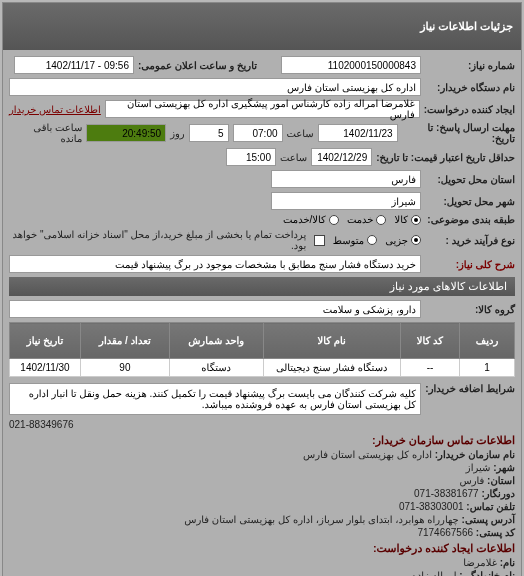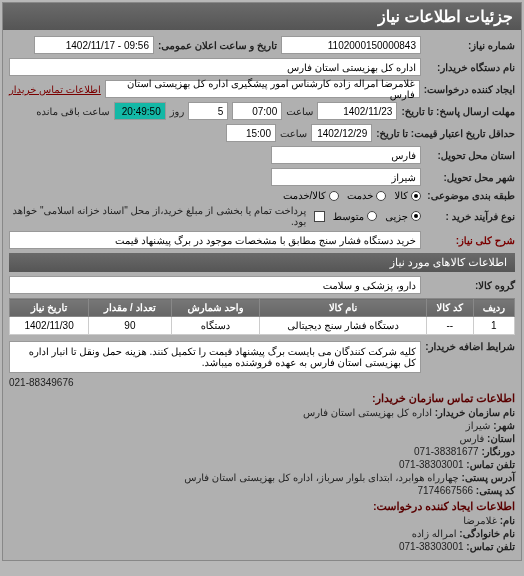--- a/index.html
+++ b/index.html
@@ -11,23 +11,23 @@
   width: 524px;
 }
 .panel {
   background: #b0b0b0;
   border: 1px solid #888;
   margin: 2px;
 }
 .panel-header {
   background: linear-gradient(to bottom, #6a6a6a, #555);
   color: #fff;
-  padding: 4px 8px;
+  padding: 17px 8px;
   font-weight: bold;
-  font-size: 16px;
+  font-size: 11px;
 }
 .panel-body {
   padding: 6px;
 }
 .row {
   display: flex;
   align-items: center;
   margin-bottom: 4px;
   gap: 4px;
 }
@@ -75,42 +75,42 @@
 }
 .textarea-box {
   background:#fff; border:1px solid #999; padding:4px; font-size:10px;
   width:100%; min-height:28px;
 }
 table.goods {
   width:100%; border-collapse: collapse; margin-top:4px; background:#eee;
 }
 table.goods th {
   background: linear-gradient(to bottom,#777,#666); color:#fff;
-  font-size:10px; padding:3px; border:1px solid #888;
+  font-size:10px; padding:12px; border:1px solid #888;
 }
 table.goods td {
   background:#fff; font-size:10px; padding:3px; border:1px solid #ccc; text-align:center;
 }
 .footer-group { margin-top: 4px; }
 .footer-title { font-weight:bold; color:#5a0000; font-size:11px; margin:4px 0 2px; }
 .footer-line { font-size:10px; color:#222; margin-bottom:2px; }
 .footer-line b { font-weight:bold; }
 .small-label { font-size:10px; color:#222; }
 </style>
 </head>
 <body>
 
 <div class="panel">
   <div class="panel-header">جزئیات اطلاعات نیاز</div>
   <div class="panel-body">
 
     <div class="row">
       <span class="label">شماره نیاز:</span>
       <span class="input-box" style="width:140px">1102000150000843</span>
-      <span class="label" style="min-width:auto;">تاریخ و ساعت اعلان عمومی:</span>
+      <span class="label" style="min-width:auto;margin-right:20px">تاریخ و ساعت اعلان عمومی:</span>
       <span class="input-box" style="width:120px">09:56 - 1402/11/17</span>
     </div>
 
     <div class="row">
       <span class="label">نام دستگاه خریدار:</span>
       <span class="input-box" style="flex:1">اداره کل بهزیستی استان فارس</span>
     </div>
 
     <div class="row">
       <span class="label">ایجاد کننده درخواست:</span>
@@ -118,21 +118,21 @@
       <span class="note-link">اطلاعات تماس خریدار</span>
     </div>
 
     <div class="row">
       <span class="label">مهلت ارسال پاسخ: تا تاریخ:</span>
       <span class="input-box" style="width:80px">1402/11/23</span>
       <span class="small-label">ساعت</span>
       <span class="input-box" style="width:50px">07:00</span>
       <span class="input-box" style="width:40px">5</span>
       <span class="small-label">روز</span>
-      <span class="input-box" style="width:52px;background:#14b8a6">20:49:50</span>
+      <span class="input-box" style="width:80px;background:#4d7c0f">20:49:50</span>
       <span class="small-label">ساعت باقی مانده</span>
     </div>
 
     <div class="row">
       <span class="label">حداقل تاریخ اعتبار قیمت: تا تاریخ:</span>
       <span class="input-box" style="width:61px">1402/12/29</span>
       <span class="small-label">ساعت</span>
       <span class="input-box" style="width:50px">15:00</span>
     </div>
 

